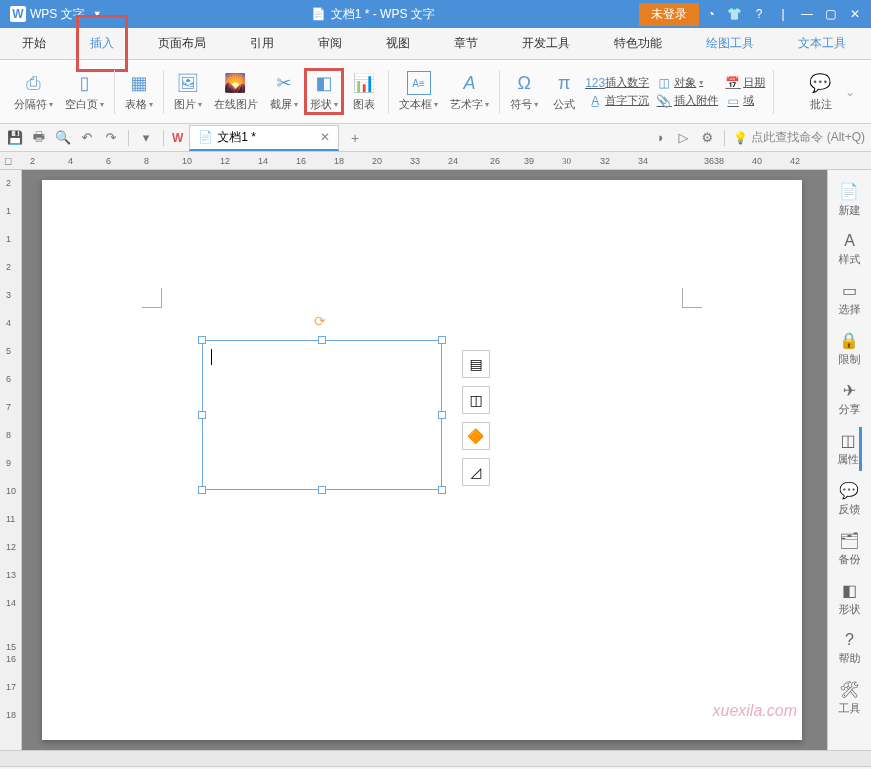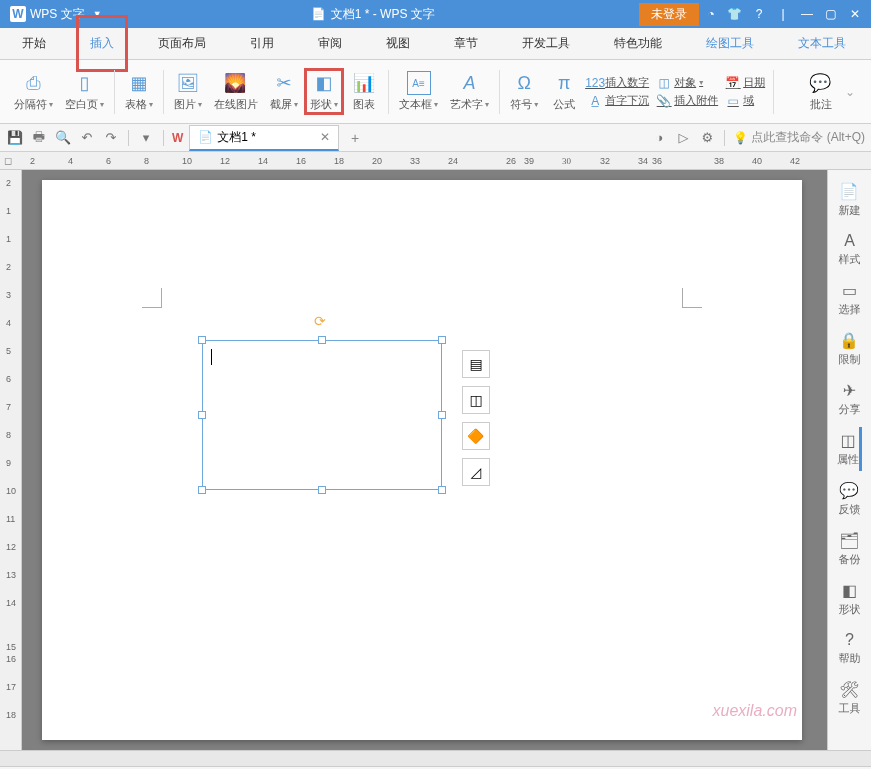--- a/index.html
+++ b/index.html
@@ -262,26 +262,26 @@
     <span class="rnum" style="left: 106px;">6</span>
     <span class="rnum" style="left: 144px;">8</span>
     <span class="rnum" style="left: 182px;">10</span>
     <span class="rnum" style="left: 220px;">12</span>
     <span class="rnum" style="left: 258px;">14</span>
     <span class="rnum" style="left: 296px;">16</span>
     <span class="rnum" style="left: 334px;">18</span>
     <span class="rnum" style="left: 372px;">20</span>
     <span class="rnum" style="left: 410px;">33</span>
     <span class="rnum" style="left: 448px;">24</span>
-    <span class="rnum" style="left: 506px;">26</span>
+    <span class="rnum" style="left: 490px;">26</span>
     <span class="rnum" style="left: 524px;">39</span>
     <span class="rnum" style="left: 562px; font-family: Liberation Serif, serif;">30</span>
     <span class="rnum" style="left: 600px;">32</span>
     <span class="rnum" style="left: 638px;">34</span>
-    <span class="rnum" style="left: 652px;">36</span>
+    <span class="rnum" style="left: 704px;">36</span>
     <span class="rnum" style="left: 714px;">38</span>
     <span class="rnum" style="left: 752px;">40</span>
     <span class="rnum" style="left: 790px;">42</span>
   </div>
 
 <div class="content-area">
   <div class="ruler-v">
       <span class="rnum" style="top: 8px;">2</span>
       <span class="rnum" style="top: 36px;">1</span>
       <span class="rnum" style="top: 64px;">1</span>

